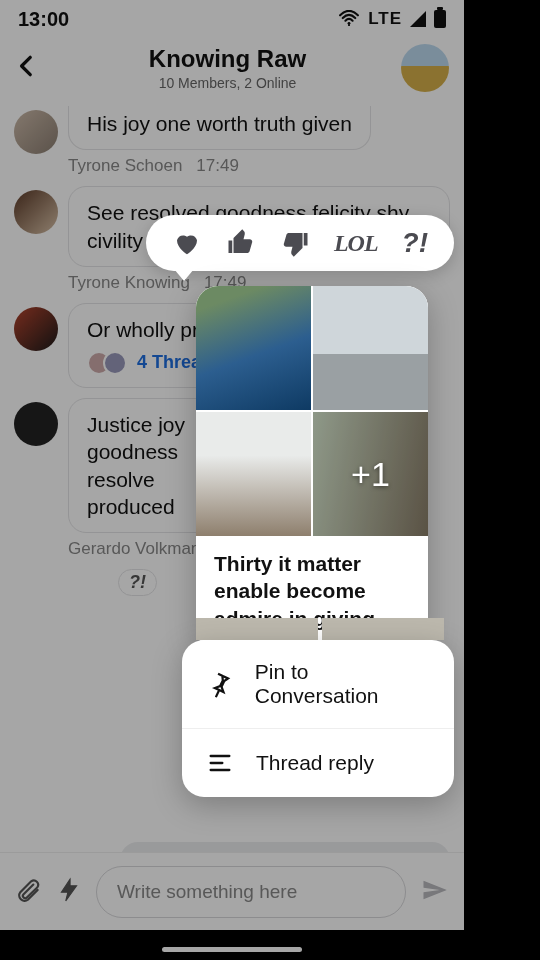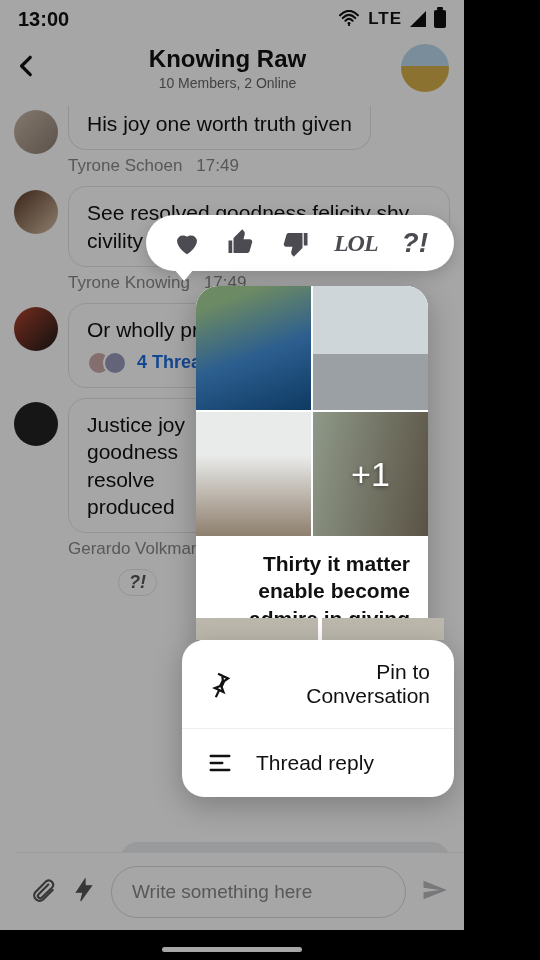--- a/index.html
+++ b/index.html
@@ -38,28 +38,28 @@
   .mini-av { width:24px; height:24px; border-radius:50%; border:2px solid #fff; margin-left:-8px; }
   .mini-av:first-child{ margin-left:0;}
   .thread-link { color:#1f6fe0; font-weight:700; font-size:18px; }
   .react-badge { background:#fff; border:1px solid #e4e4e6; border-radius:14px; padding:2px 10px; font-style:italic; font-weight:800; color:#555; display:inline-block; margin-left:104px; font-size:18px;}
   
   .out-row { display:flex; justify-content:flex-end; margin-top:6px;}
   .out-bubble { background:#ecedef; border-radius:18px; padding:14px 18px; max-width:330px; font-size:21px; line-height:1.3; color:#111;}
   .out-meta { text-align:right; color:#888; font-size:17px; margin-top:6px; display:flex; justify-content:flex-end; gap:8px; align-items:center; padding-right:6px;}
   .checks { color:#4a86ff; font-size:18px; letter-spacing:-6px; }
   
-  .composer { position:absolute; left:15px; right:0; bottom:30px; height:78px; display:flex; align-items:center; gap:14px; padding:0 16px; background:#fff; border-top:1px solid #eee;}
+  .composer { position:absolute; left:0; right:0; bottom:30px; height:78px; display:flex; align-items:center; gap:14px; padding:0 16px; background:#fff; border-top:1px solid #eee;}
   .composer .iconbtn svg { width:26px; height:26px; stroke:#555; }
   .input { flex:1; height:52px; border:1px solid #d8d8db; border-radius:26px; padding:0 20px; font-size:19px; color:#888; display:flex; align-items:center; background:#fff;}
   .send svg { width:28px; height:28px; fill:#b8b8bd; }
   .home-ind { position:absolute; bottom:8px; left:50%;transform:translateX(-50%); width:140px; height:5px; border-radius:3px; background:#fff;}
   .bottom-black { position:absolute; left:0; right:0; bottom:0; height:30px; background:#000;}
   
-  .popup-layer { position:absolute; inset:0; pointer-events:none;text-align:right; }
+  .popup-layer { position:absolute; inset:0; pointer-events:none; }
   .popup-layer > * { pointer-events:auto; }
   .reaction-bar { position:absolute; top:215px; right:10px; background:#fff; border-radius:28px; height:56px; display:flex; align-items:center; gap:24px; padding:0 26px; box-shadow:0 4px 16px rgba(0,0,0,0.18); }
   .reaction-bar::after{ content:""; position:absolute; left:28px; bottom:-10px; width:0;height:0; border-left:10px solid transparent; border-right:10px solid transparent; border-top:12px solid #fff; }
   .reaction-bar .r { font-size:30px; color:#4b4b51; display:flex; align-items:center;}
   .reaction-bar .lol { font-style:italic; font-weight:900; font-size:24px; font-family: cursive; letter-spacing:-1px;}
   .reaction-bar .qm { font-style:italic; font-weight:900; font-size:28px;}
   .selected-card { position:absolute; top:286px; left:196px; right:36px; background:#fff; border-radius:22px; box-shadow:0 8px 30px rgba(0,0,0,0.25); overflow:hidden; }
   .grid { display:grid; grid-template-columns:1fr 1fr; gap:2px; background:#fff; height:250px;}
   .tile { position:relative; }
   .t1{ background:linear-gradient(160deg,#6c8a63 15%,#2c5e8f 55%,#0e3a63 100%);}

